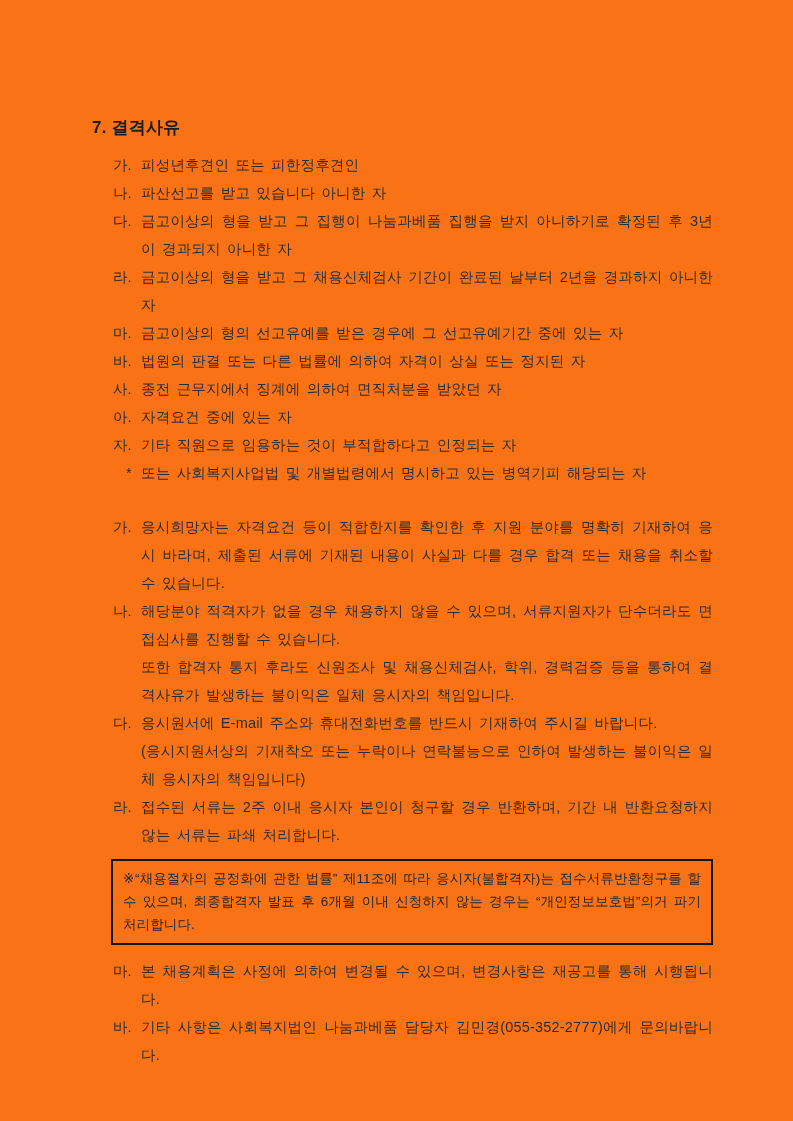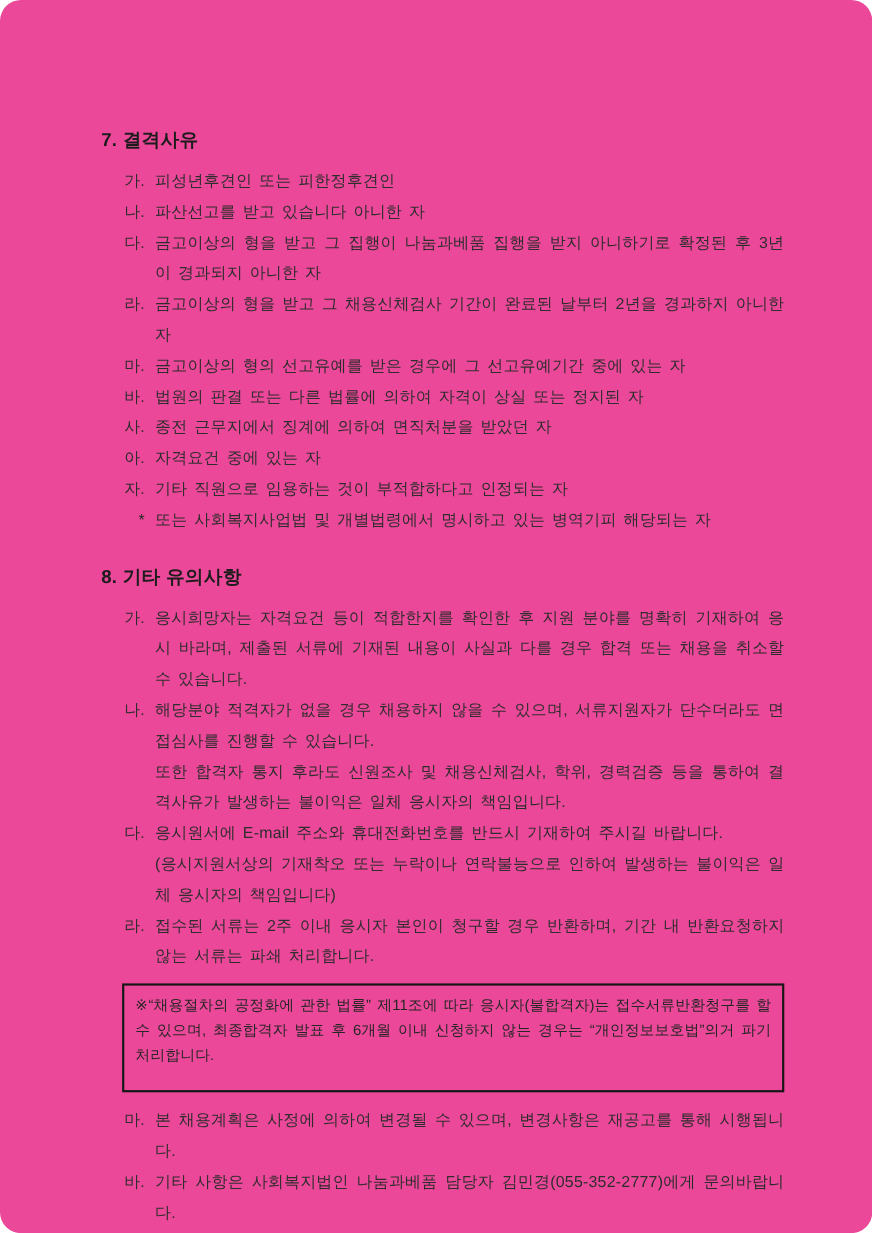--- a/index.html
+++ b/index.html
@@ -5,27 +5,26 @@
   html, body {
     margin: 0;
     padding: 0;
     background: #ffffff;
   }
   .page {
     position: relative;
     width: 793px;
     height: 1121px;
     box-sizing: border-box;
-    background: #ec4899;
+    background: #f97316;
     padding: 116px 80px 0 92px;
     font-family: "Liberation Sans", "DejaVu Sans", sans-serif;
     color: #2d2d2d;
     font-size: 14.5px;
     overflow: hidden;
-    border-radius: 19px;
   }
   .section-heading {
     font-size: 17px;
     font-weight: 700;
     color: #1c1c1c;
     letter-spacing: 0.2px;
     margin: 0 0 12px 0;
   }
   .section-8 { margin-top: 26px; }
   .items { margin-left: 21px; }
@@ -44,21 +43,21 @@
     word-spacing: 2px;
     letter-spacing: 0.2px;
   }
   .item-text .para { text-align: justify; }
   .note-item { margin-left: 13px; }
   .note-item .marker { flex: 0 0 15px; }
   .notice-box {
     box-sizing: border-box;
     border: 2px solid #161616;
     margin: 10px 0 12px -2px;
-    padding: 6px 10px 20px 10px;
+    padding: 6px 10px 7px 10px;
     font-size: 13.5px;
     line-height: 23px;
     text-align: justify;
     word-spacing: 1px;
     letter-spacing: 0.1px;
     color: #262626;
   }
 </style>
 </head>
 <body>
@@ -108,21 +107,20 @@
 
       <div class="item note-item">
         <span class="marker">*</span>
         <span class="item-text">또는 사회복지사업법 및 개별법령에서 명시하고 있는 병역기피 해당되는 자</span>
       </div>
 
     </div>
   </div>
 
   <div class="section section-8">
-    <div class="section-heading">8. 기타 유의사항</div>
     <div class="items">
 
       <div class="item">
         <span class="marker">가.</span>
         <span class="item-text">
           <span class="para">응시희망자는 자격요건 등이 적합한지를 확인한 후 지원 분야를 명확히 기재하여 응시 바라며, 제출된 서류에 기재된 내용이 사실과 다를 경우 합격 또는 채용을 취소할 수 있습니다.</span>
         </span>
       </div>
 
       <div class="item">

